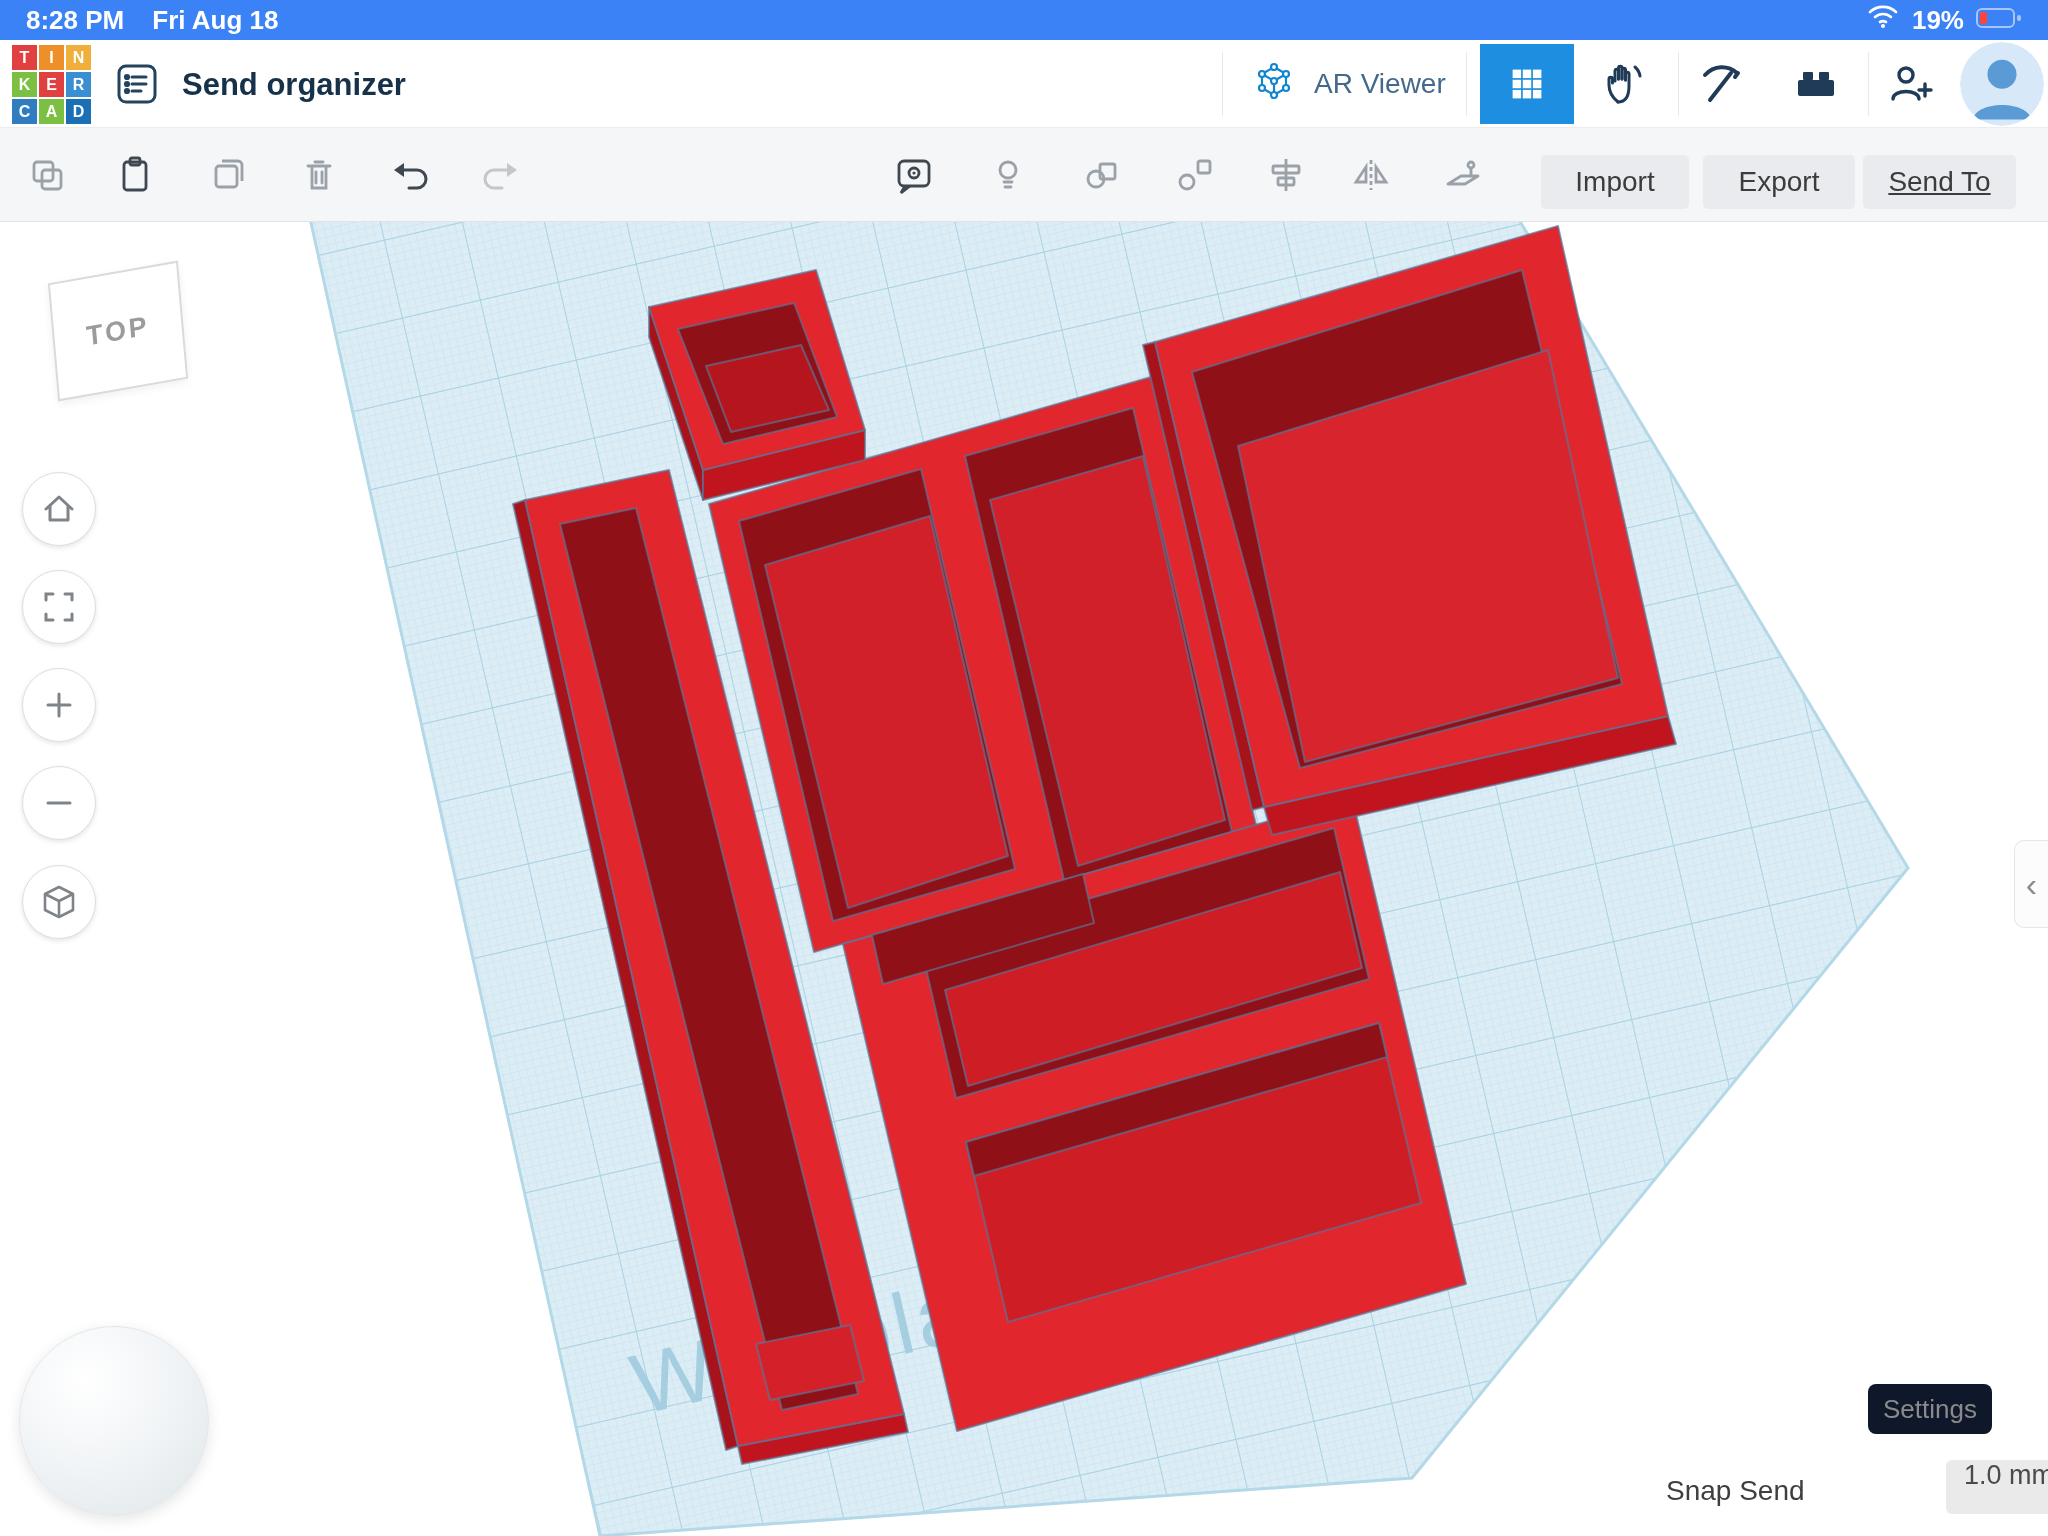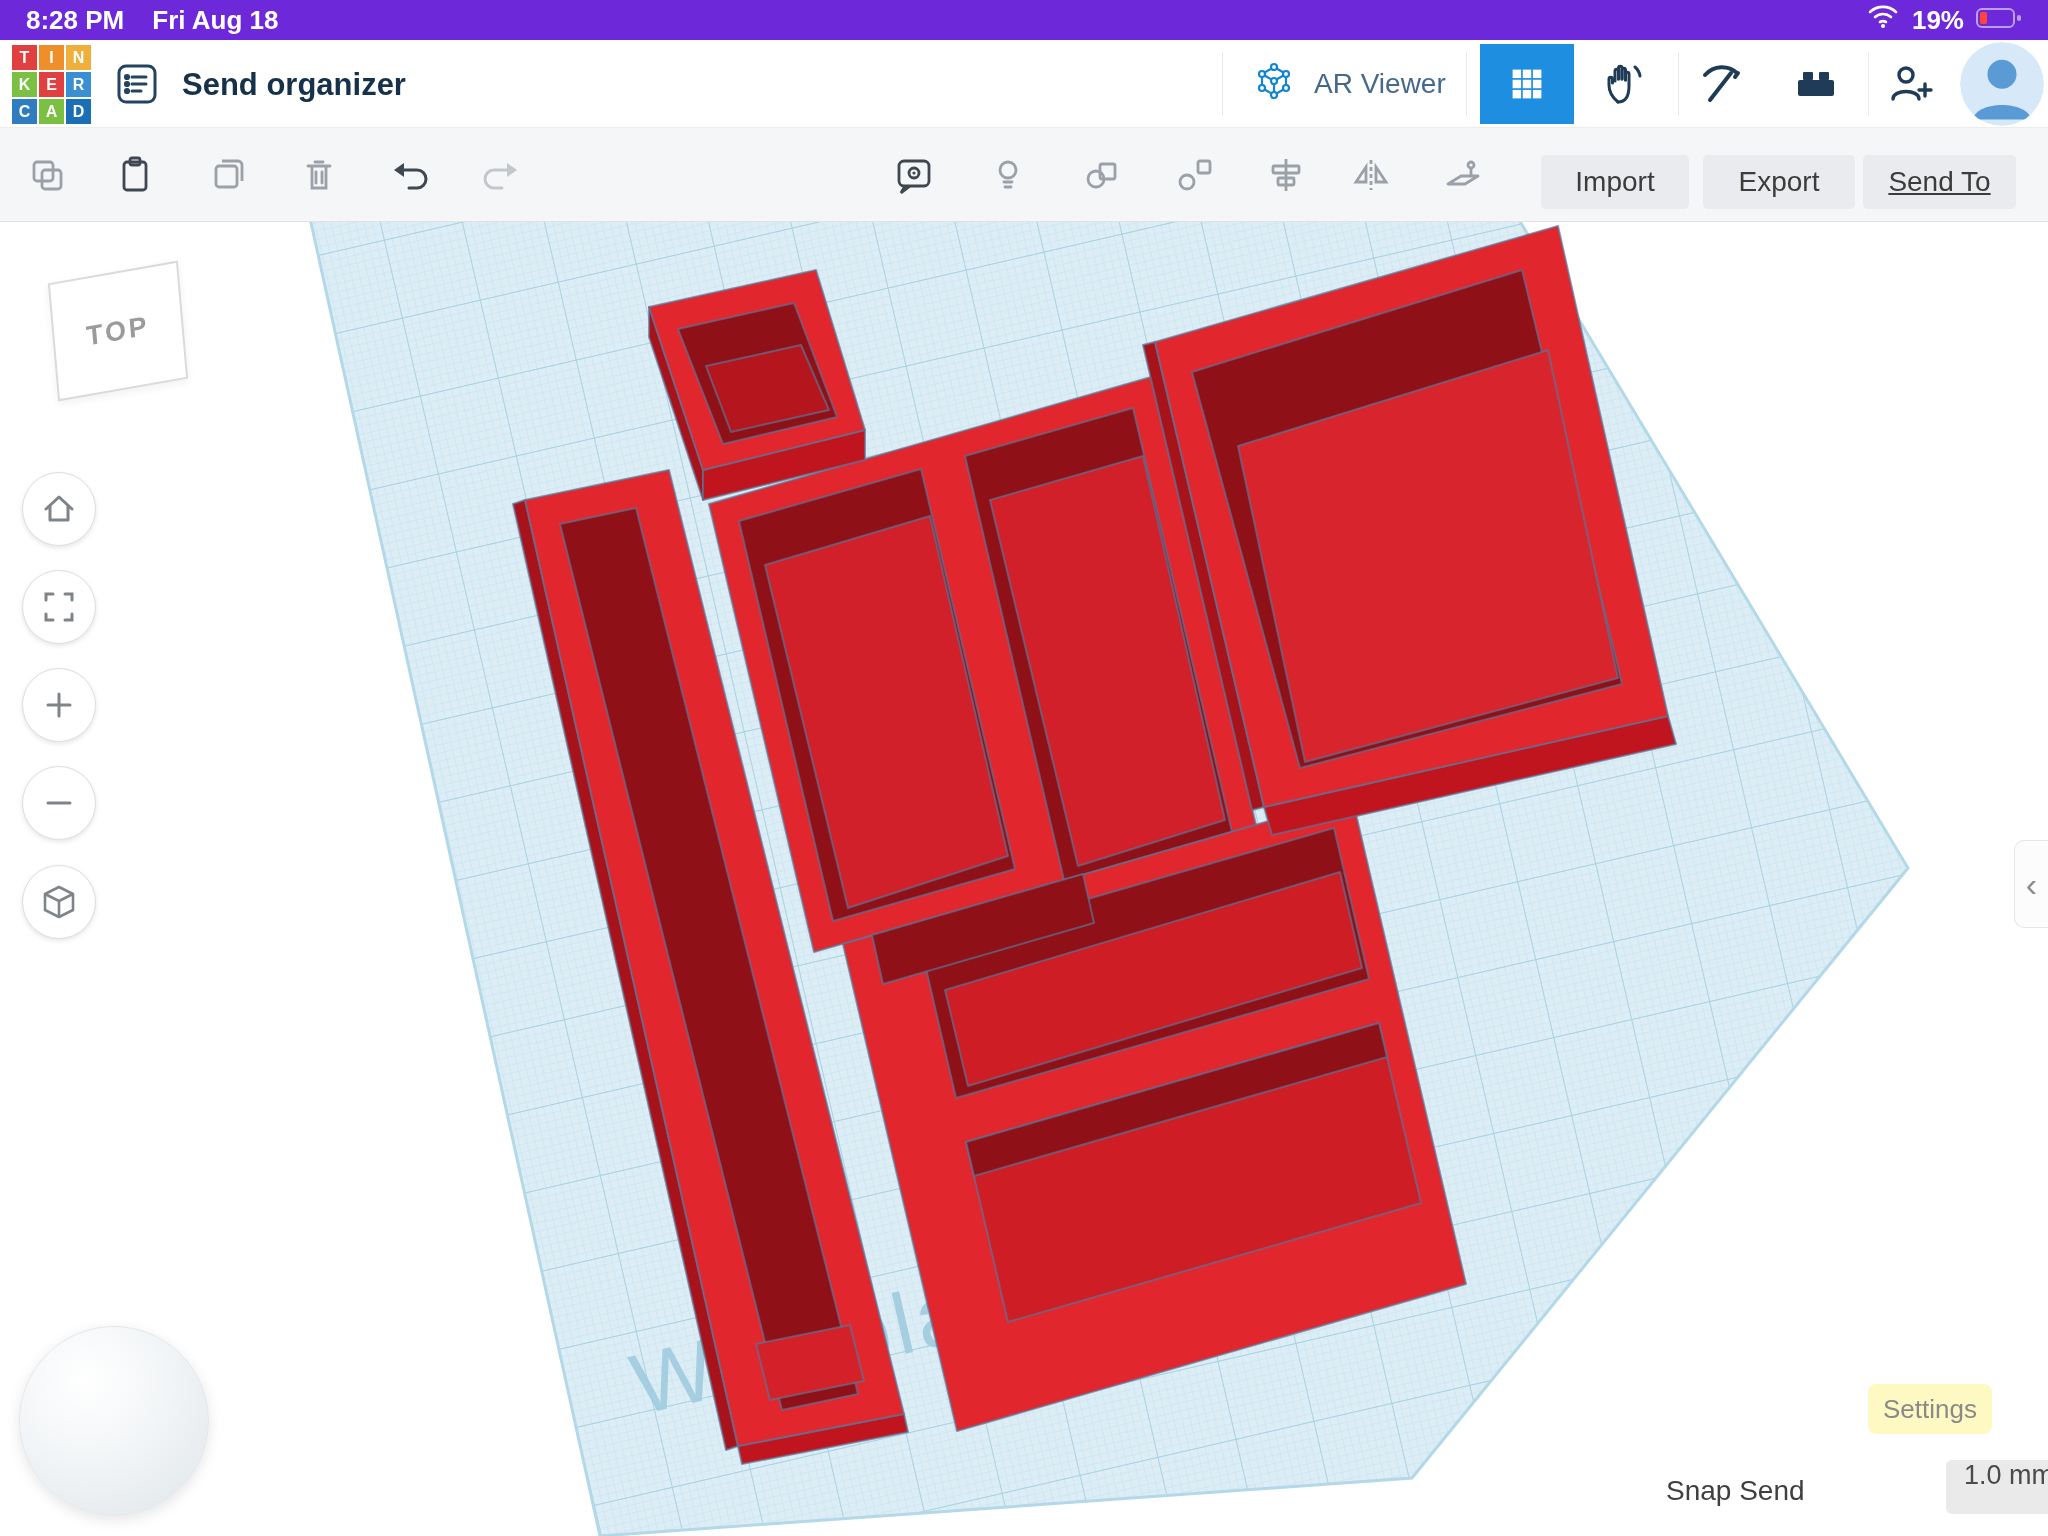--- a/index.html
+++ b/index.html
@@ -3,21 +3,21 @@
 <meta charset="utf-8">
 <style>
   * { box-sizing: border-box; margin: 0; padding: 0; }
   html, body { width: 2048px; height: 1536px; }
   body { font-family: "Liberation Sans", sans-serif; background: #fff; position: relative; overflow: hidden; }
 
   
   #scene { position: absolute; left: 0; top: 0; z-index: 1; }
 
   
-  .statusbar { position: absolute; left: 0; top: 0; width: 2048px; height: 40px; background: #6d28d9;
+  .statusbar { position: absolute; left: 0; top: 0; width: 2048px; height: 40px; background: #3b82f6;
     color: #fff; z-index: 10; display: flex; align-items: center; justify-content: space-between;
     padding: 0 26px; font-size: 26px; font-weight: 700; }
   .sb-left { display: flex; gap: 28px; align-items: center; }
   .sb-right { display: flex; gap: 12px; align-items: center; }
 
   
   .header { position: absolute; top: 40px; left: 0; width: 2048px; height: 88px; background: #fff;
     border-bottom: 1px solid #ececec; z-index: 10; }
   .logo { position: absolute; left: 12px; top: 5px; width: 79px; height: 79px; display: grid;
     grid-template-columns: repeat(3,1fr); gap: 2px; cursor: pointer; }
@@ -59,21 +59,21 @@
     background: #fff; border: 1px solid #dedede; box-shadow: 0 2px 5px rgba(0,0,0,.10); display: flex;
     align-items: center; justify-content: center; color: #7f8489; z-index: 5; cursor: pointer; }
   .tool-circle svg { width: 44px; height: 44px; }
   #tc-home{top:472px;} #tc-fit{top:570px;} #tc-plus{top:668px;} #tc-minus{top:766px;} #tc-persp{top:865px;}
   .orb { position: absolute; left: 19px; top: 1326px; width: 190px; height: 190px; border-radius: 50%;
     background: radial-gradient(circle at 35% 28%, #ffffff 0%, #f2f5f7 45%, #dfe5e9 100%);
     border: 1px solid #e4e7ea; box-shadow: 0 4px 14px rgba(0,0,0,.10); z-index: 5; cursor: grab; }
   .side-tab { position: absolute; left: 2014px; top: 840px; width: 34px; height: 88px; background: #fcfcfc;
     border: 1px solid #e6e6e6; border-right: none; border-radius: 10px 0 0 10px; display: flex;
     align-items: center; justify-content: center; color: #8c8c8c; font-size: 34px; z-index: 5; cursor: pointer; }
-  .settings-btn { position: absolute; left: 1868px; top: 1384px; width: 124px; height: 50px; background: #fef9c3;
+  .settings-btn { position: absolute; left: 1868px; top: 1384px; width: 124px; height: 50px; background: #0f172a;
     border-radius: 8px; display: flex; align-items: center; justify-content: center; font-size: 26px;
     color: #8a8a8a; z-index: 5; cursor: pointer; }
   .snap-label { position: absolute; left: 1666px; top: 1475px; font-size: 28px; color: #3f3f3f; z-index: 5; }
   .snap-dd { position: absolute; left: 1946px; top: 1460px; width: 168px; height: 54px; background: #eaeaea;
     border-radius: 6px; display: flex; justify-content: space-between;
     padding: 0 14px 0 18px; font-size: 27px; color: #4a4a4a; z-index: 5; cursor: pointer; }
   .snap-caret { font-size: 20px; color: #777; }
 </style>
 </head>
 <body>

